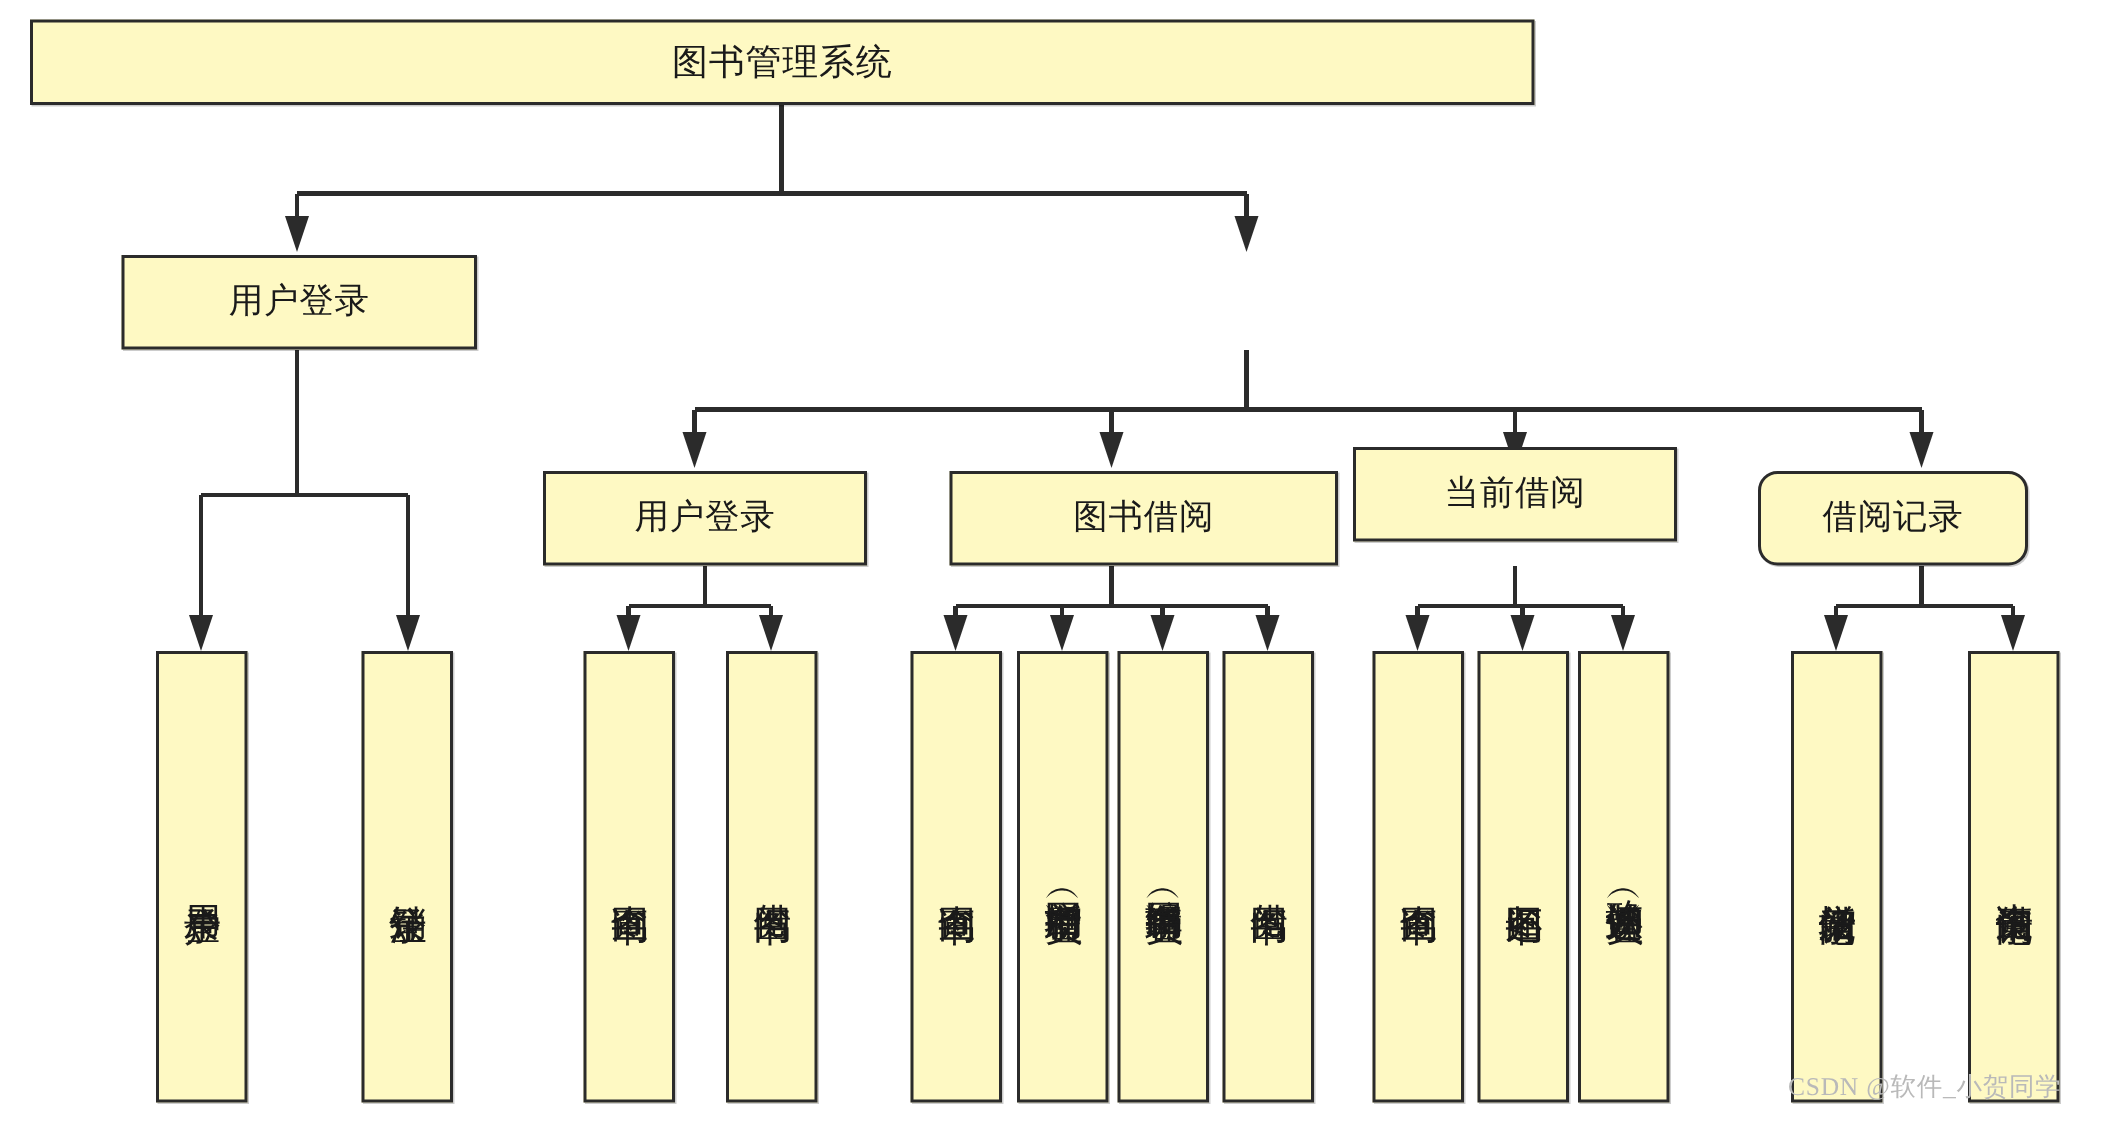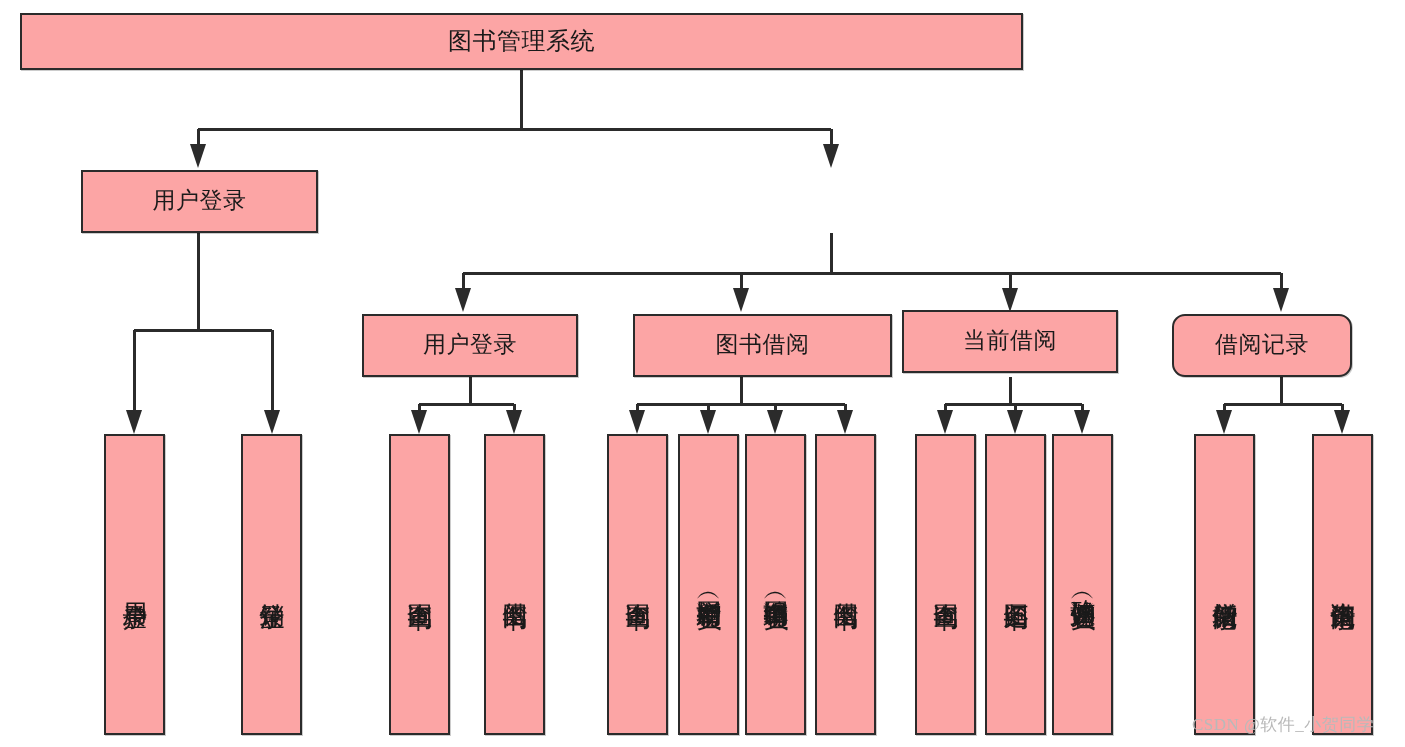--- a/index.html
+++ b/index.html
@@ -19,28 +19,27 @@
     position: absolute;
     left: 0;
     top: 0;
     width: 1405px;
     height: 747px;
     pointer-events: none;
   }
   .node {
     position: absolute;
     box-sizing: border-box;
-    background: #fca5a5;
+    background: #fef9c3;
     border: 2px solid #2b2b2b;
     display: flex;
     align-items: center;
     justify-content: center;
     color: #1a1a1a;
     box-shadow: 1px 1px 0 rgba(0,0,0,0.20);
-    font-family: Liberation Serif, serif;
   }
   .node.h {
     font-size: 23px;
     line-height: 1.15;
     letter-spacing: 0.5px;
   }
   .node.root {
     font-size: 24px;
   }
   .node.v {
@@ -160,21 +159,21 @@
   <div class="node h" style="left:81px; top:170px; width:237px; height:63px;">
     <span>用户登录</span>
   </div>
 
   <div class="node h" style="left:362px; top:314px; width:216px; height:63px;">
     <span>用户登录</span>
   </div>
   <div class="node h" style="left:633px; top:314px; width:259px; height:63px;">
     <span>图书借阅</span>
   </div>
-  <div class="node h" style="left:902px; top:310px; width:216px; height:63px;">
+  <div class="node h" style="left:902px; top:298px; width:216px; height:63px;">
     <span>当前借阅</span>
   </div>
   <div class="node h" style="left:1172px; top:314px; width:180px; height:63px;border-radius:13px;">
     <span>借阅记录</span>
   </div>
 
   <div class="node v" style="left:104px; top:434px; width:61px; height:301px;">
     <span class="vtext">用户登录</span>
   </div>
   <div class="node v" style="left:241px; top:434px; width:61px; height:301px;">

